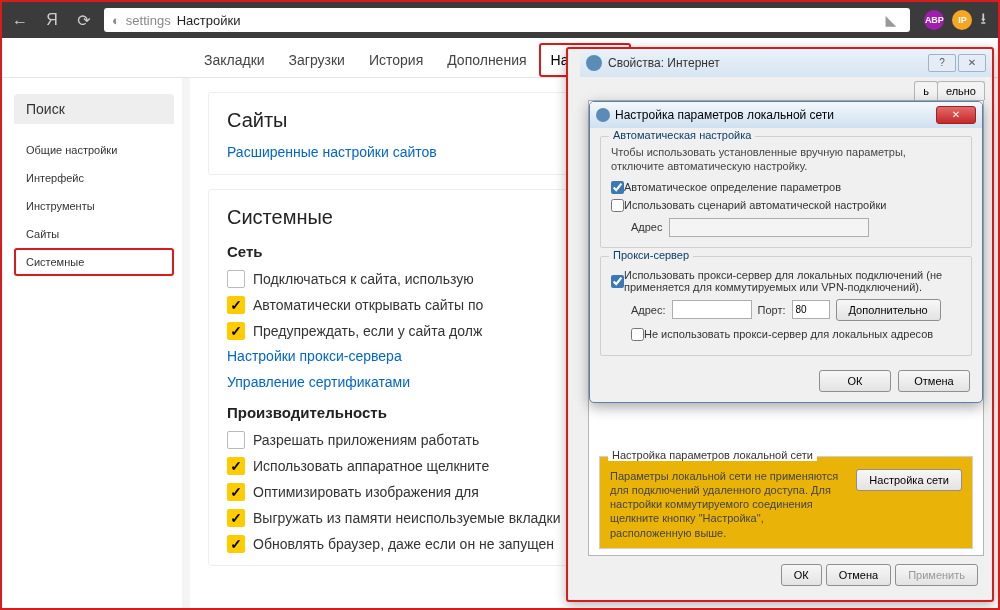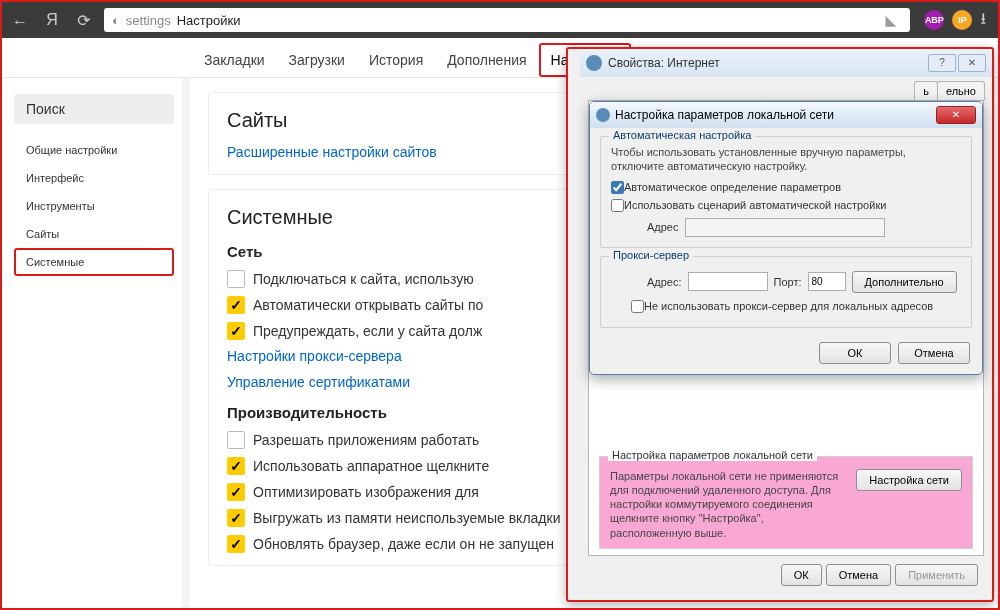--- a/index.html
+++ b/index.html
@@ -58,30 +58,30 @@
   .inner-dialog { position: absolute; top: 0; left: 0; right: 0; background: #f0f0f0; border: 1px solid #5a7fa8; box-shadow: 0 4px 14px rgba(0,0,0,0.35); border-radius: 5px; z-index: 5; }
   .inner-title { height: 26px; background: linear-gradient(#f3f8fd, #cfe0f0); display: flex; align-items: center; padding: 0 6px; font-size: 12px; border-radius: 4px 4px 0 0; }
   .inner-title .sp { flex: 1; }
   .inner-title .close-btn { width: 40px; height: 18px; background: linear-gradient(#e46a6a,#c62828); border: 1px solid #9a2222; border-radius: 3px; color: #fff; font-size: 10px; text-align: center; line-height: 16px; cursor: pointer; }
   .inner-body { padding: 8px 10px; font-size: 11px; color: #333; }
   .group { border: 1px solid #cfcfcf; border-radius: 2px; padding: 8px 10px 10px 10px; margin-bottom: 8px; position: relative; }
   .group .legend { position: absolute; top: -8px; left: 8px; background: #f0f0f0; padding: 0 4px; font-size: 11px; color: #0a3d6b; }
   .note { font-size: 11px; color: #444; margin-bottom: 6px; line-height: 1.3; }
   .wincheck { display: flex; align-items: center; margin: 4px 0; }
   .wincheck input { width: 13px; height: 13px; margin-top: 1px; accent-color: #3b78b5; }
-  .field-row { display: flex; align-items: center; gap: 6px; margin: 6px 0 0 36px; font-size: 11px; }
+  .field-row { display: flex; align-items: center; gap: 6px; margin: 6px 0 0 20px; font-size: 11px; }
   .field-row input[type=text] { height: 19px; border: 1px solid #abadb3; padding: 0 3px; font-size: 10px; }
   .btn { height: 22px; padding: 0 12px; font-size: 11px; background: linear-gradient(#f7f7f7,#e3e3e3); border: 1px solid #8e8f8f; border-radius: 3px; cursor: pointer; }
   .btn-row { text-align: right; padding: 6px 2px 2px 2px; }
   .btn-row .btn { margin-left: 4px; min-width: 72px; }
   .netset-row { display: flex; gap: 10px; align-items: flex-start; margin-top: 4px; }
   .netset-row .txt { flex: 1; font-size: 11px; color: #444; line-height: 1.3; }
   
   
-  .lan-group { border: 1px solid #cfcfcf; padding: 8px 10px; margin: 8px 2px 0 2px; position: relative; background: #f9a8d4; }
+  .lan-group { border: 1px solid #cfcfcf; padding: 8px 10px; margin: 8px 2px 0 2px; position: relative; background: #eab308; }
   .lan-group .legend { position: absolute; top: -8px; left: 8px; background: #fff; padding: 0 4px; font-size: 11px; color: #333; }
   .bottom-bar { display: flex; justify-content: flex-end; gap: 4px; padding: 8px 6px 6px 6px; }
 </style>
 </head>
 <body>
 
 <div class="top-bar">
   <div class="navbtn">←</div>
   <div class="navbtn">Я</div>
   <div class="navbtn">⟳</div>
@@ -201,20 +201,24 @@
                 <input type="checkbox" style="">
                 <span>Использовать сценарий автоматической настройки</span>
               </label>
             <div class="field-row">
               <span>Адрес</span>
               <input type="text" disabled="" style="width: 200px; background: rgb(244, 244, 244);" value="">
             </div>
           </div>
           <div class="group">
             <div class="legend">Прокси-сервер</div>
+            <label class="wincheck">
+                <input type="checkbox" checked="" style="">
+                <span>Использовать прокси-сервер для локальных подключений (не применяется для коммутируемых или VPN-подключений).</span>
+              </label>
             <div class="field-row">
               <span>Адрес:</span>
               <input type="text" style="width: 80px;" value="">
               <span>Порт:</span>
               <input type="text" style="width: 38px;" value="80">
               <button class="btn">Дополнительно</button>
             </div>
             <label class="wincheck" style="margin-left:20px;margin-top:6px">
                 <input type="checkbox" style="">
                 <span>Не использовать прокси-сервер для локальных адресов</span>

